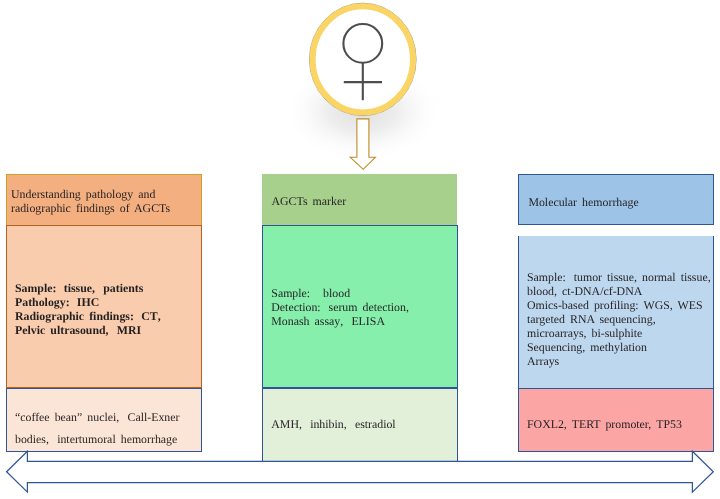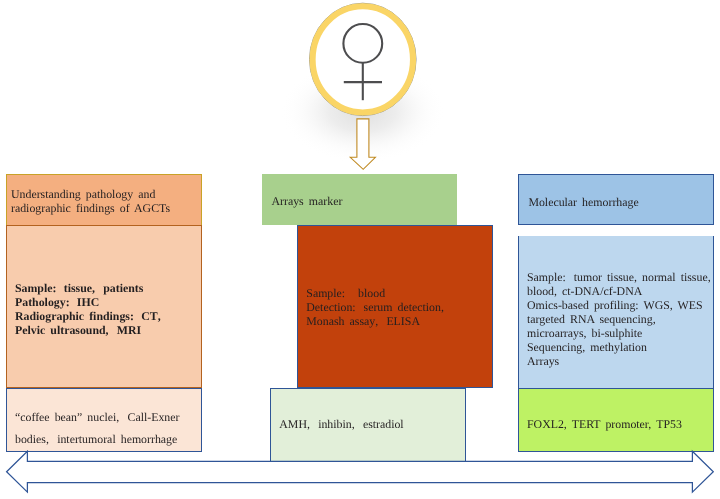--- a/index.html
+++ b/index.html
@@ -28,35 +28,35 @@
            background:#F8CCAD;border:1.5px solid #B3621F;}
   .c1 .body-box .txt{left:8px;top:55.3px;width:184px;font-weight:bold;}
   .c1 .foot-box{left:6px;top:387.5px;width:196px;height:64px;
            background:#FBE5D6;border:1.4px solid #2F5597;}
   .c1 .foot-box .txt{left:8px;top:17.5px;width:186px;}
 
   
   .c2 .hdr{left:261.5px;top:174px;width:195.5px;height:51px;background:#A8D08D;}
   .c2 .hdr .txt{left:10px;top:19.5px;width:184px;}
   .c2 .body-box{left:261.5px;top:224.5px;width:196px;height:163px;
-           background:#c2410c;border:1.4px solid #2F5597;margin-left:35px;}
+           background:#86efac;border:1.4px solid #2F5597;}
   .c2 .body-box .txt{left:8.8px;top:60.7px;width:186px;}
   .c2 .foot-box{left:261.5px;top:387.5px;width:196px;height:76px;
-           background:#E2EFD9;border:1.4px solid #2F5597;margin-left:8px;}
+           background:#E2EFD9;border:1.4px solid #2F5597;}
   .c2 .foot-box .txt{left:8.8px;top:24.3px;width:186px;}
 
   
   .c3 .hdr{left:518px;top:174px;width:196px;height:51px;
            background:#9DC3E6;border:1.4px solid #2F5597;}
   .c3 .hdr .txt{left:9.4px;top:20px;width:186px;}
   .c3 .body-box{left:518px;top:236px;width:196px;height:163px;
            background:#BDD7EE;border:1.4px solid #2F5597;border-top:none;}
   .c3 .body-box .txt{left:8px;top:34px;width:190px;}
   .c3 .foot-box{left:518px;top:387.5px;width:196px;height:64px;
-           background:#bef264;border:1.4px solid #2F5597;}
+           background:#fca5a5;border:1.4px solid #2F5597;}
   .c3 .foot-box .txt{left:8px;top:24.3px;width:188px;}
 </style>
 </head>
 <body>
 
 <div class="stage">
 
   <svg class="abs" style="left:263px;top:-1px;width:200px;height:180px;" viewBox="0 0 200 180">
     <defs>
       <radialGradient id="sh" cx="0.5" cy="0.5" r="0.5">
@@ -85,21 +85,21 @@
     <div class="body-box">
       <div class="txt">Sample<span class="fw">:</span>tissue<span class="fw">,</span>patients<br>Pathology<span class="fw">:</span>IHC<br>Radiographic findings<span class="fw">:</span>CT<span class="fw">,</span><br>Pelvic ultrasound<span class="fw">,</span>MRI</div>
     </div>
     <div class="foot-box">
       <div class="txt">“coffee bean” nuclei<span class="fw">,</span>Call-Exner<br>bodies<span class="fw">,</span>intertumoral hemorrhage</div>
     </div>
   </div>
 
   <div class="col c2">
     <div class="hdr">
-      <div class="txt">Arrays marker</div>
+      <div class="txt">AGCTs marker</div>
     </div>
     <div class="body-box">
       <div class="txt">Sample<span class="fw">:</span> blood<br>Detection<span class="fw">:</span>serum detection<span class="fw">,</span><br>Monash assay<span class="fw">,</span>ELISA</div>
     </div>
     <div class="foot-box">
       <div class="txt">AMH<span class="fw">,</span>inhibin<span class="fw">,</span>estradiol</div>
     </div>
   </div>
 
   <div class="col c3">

